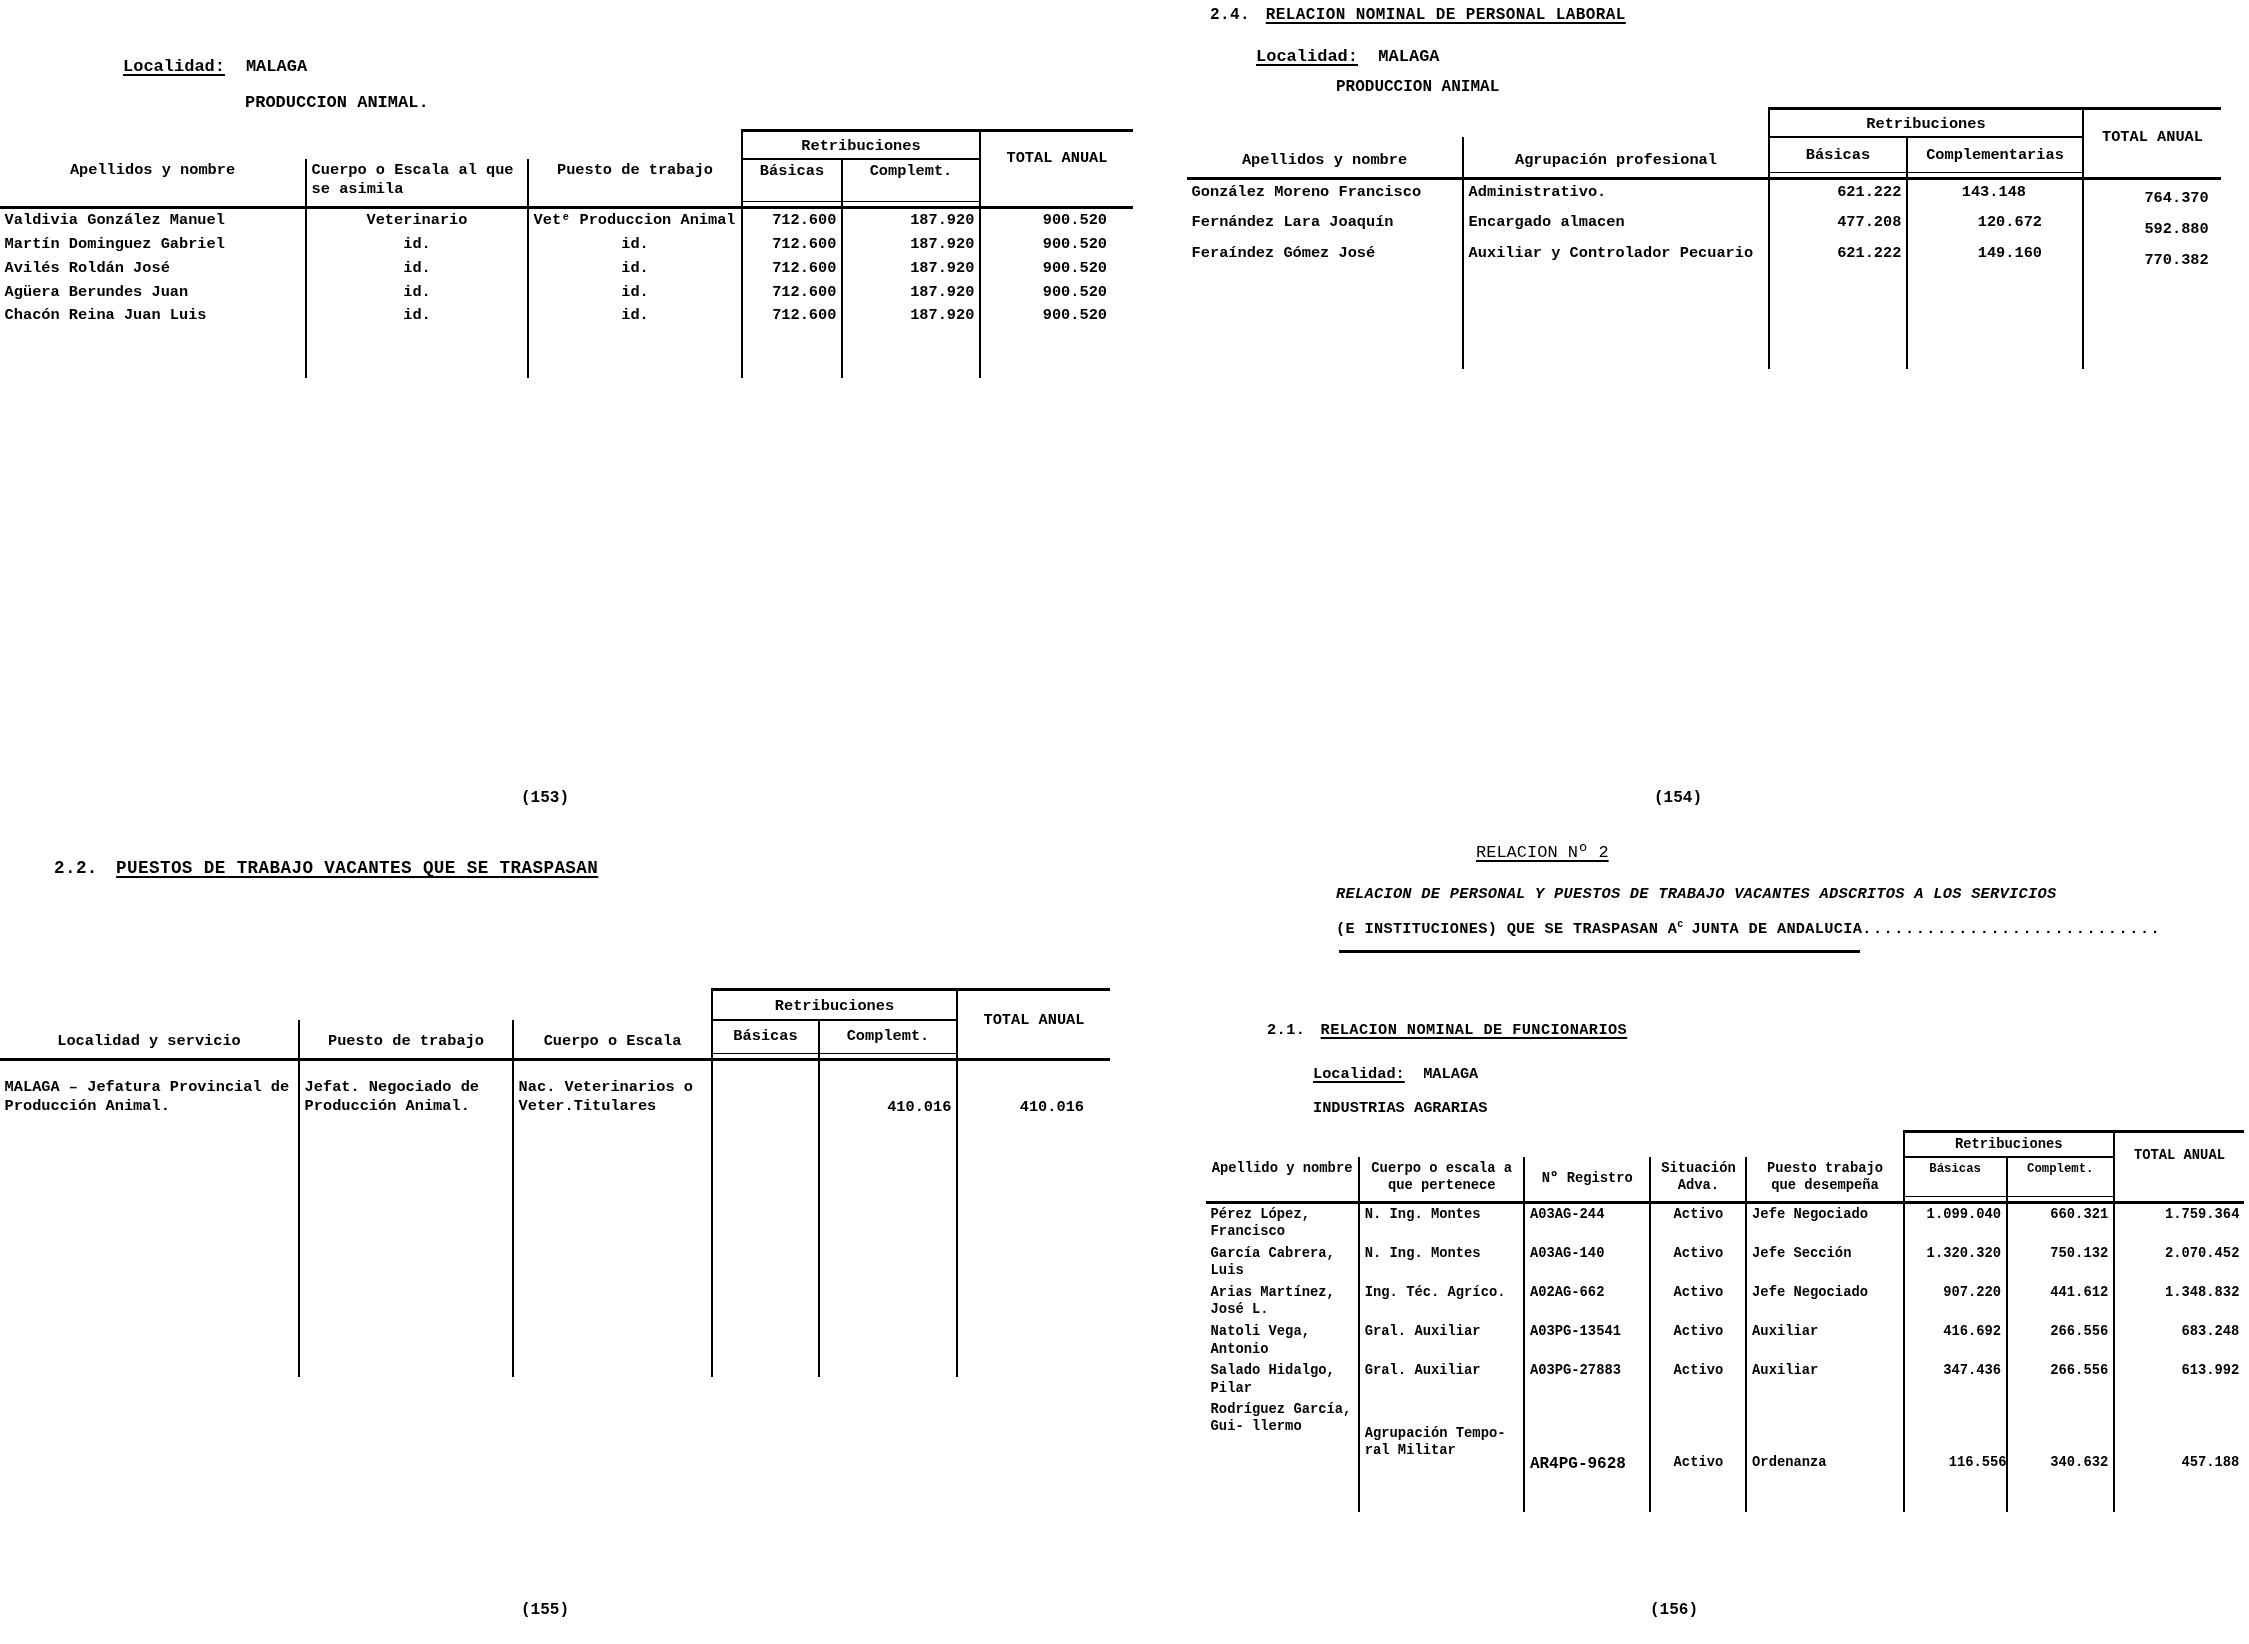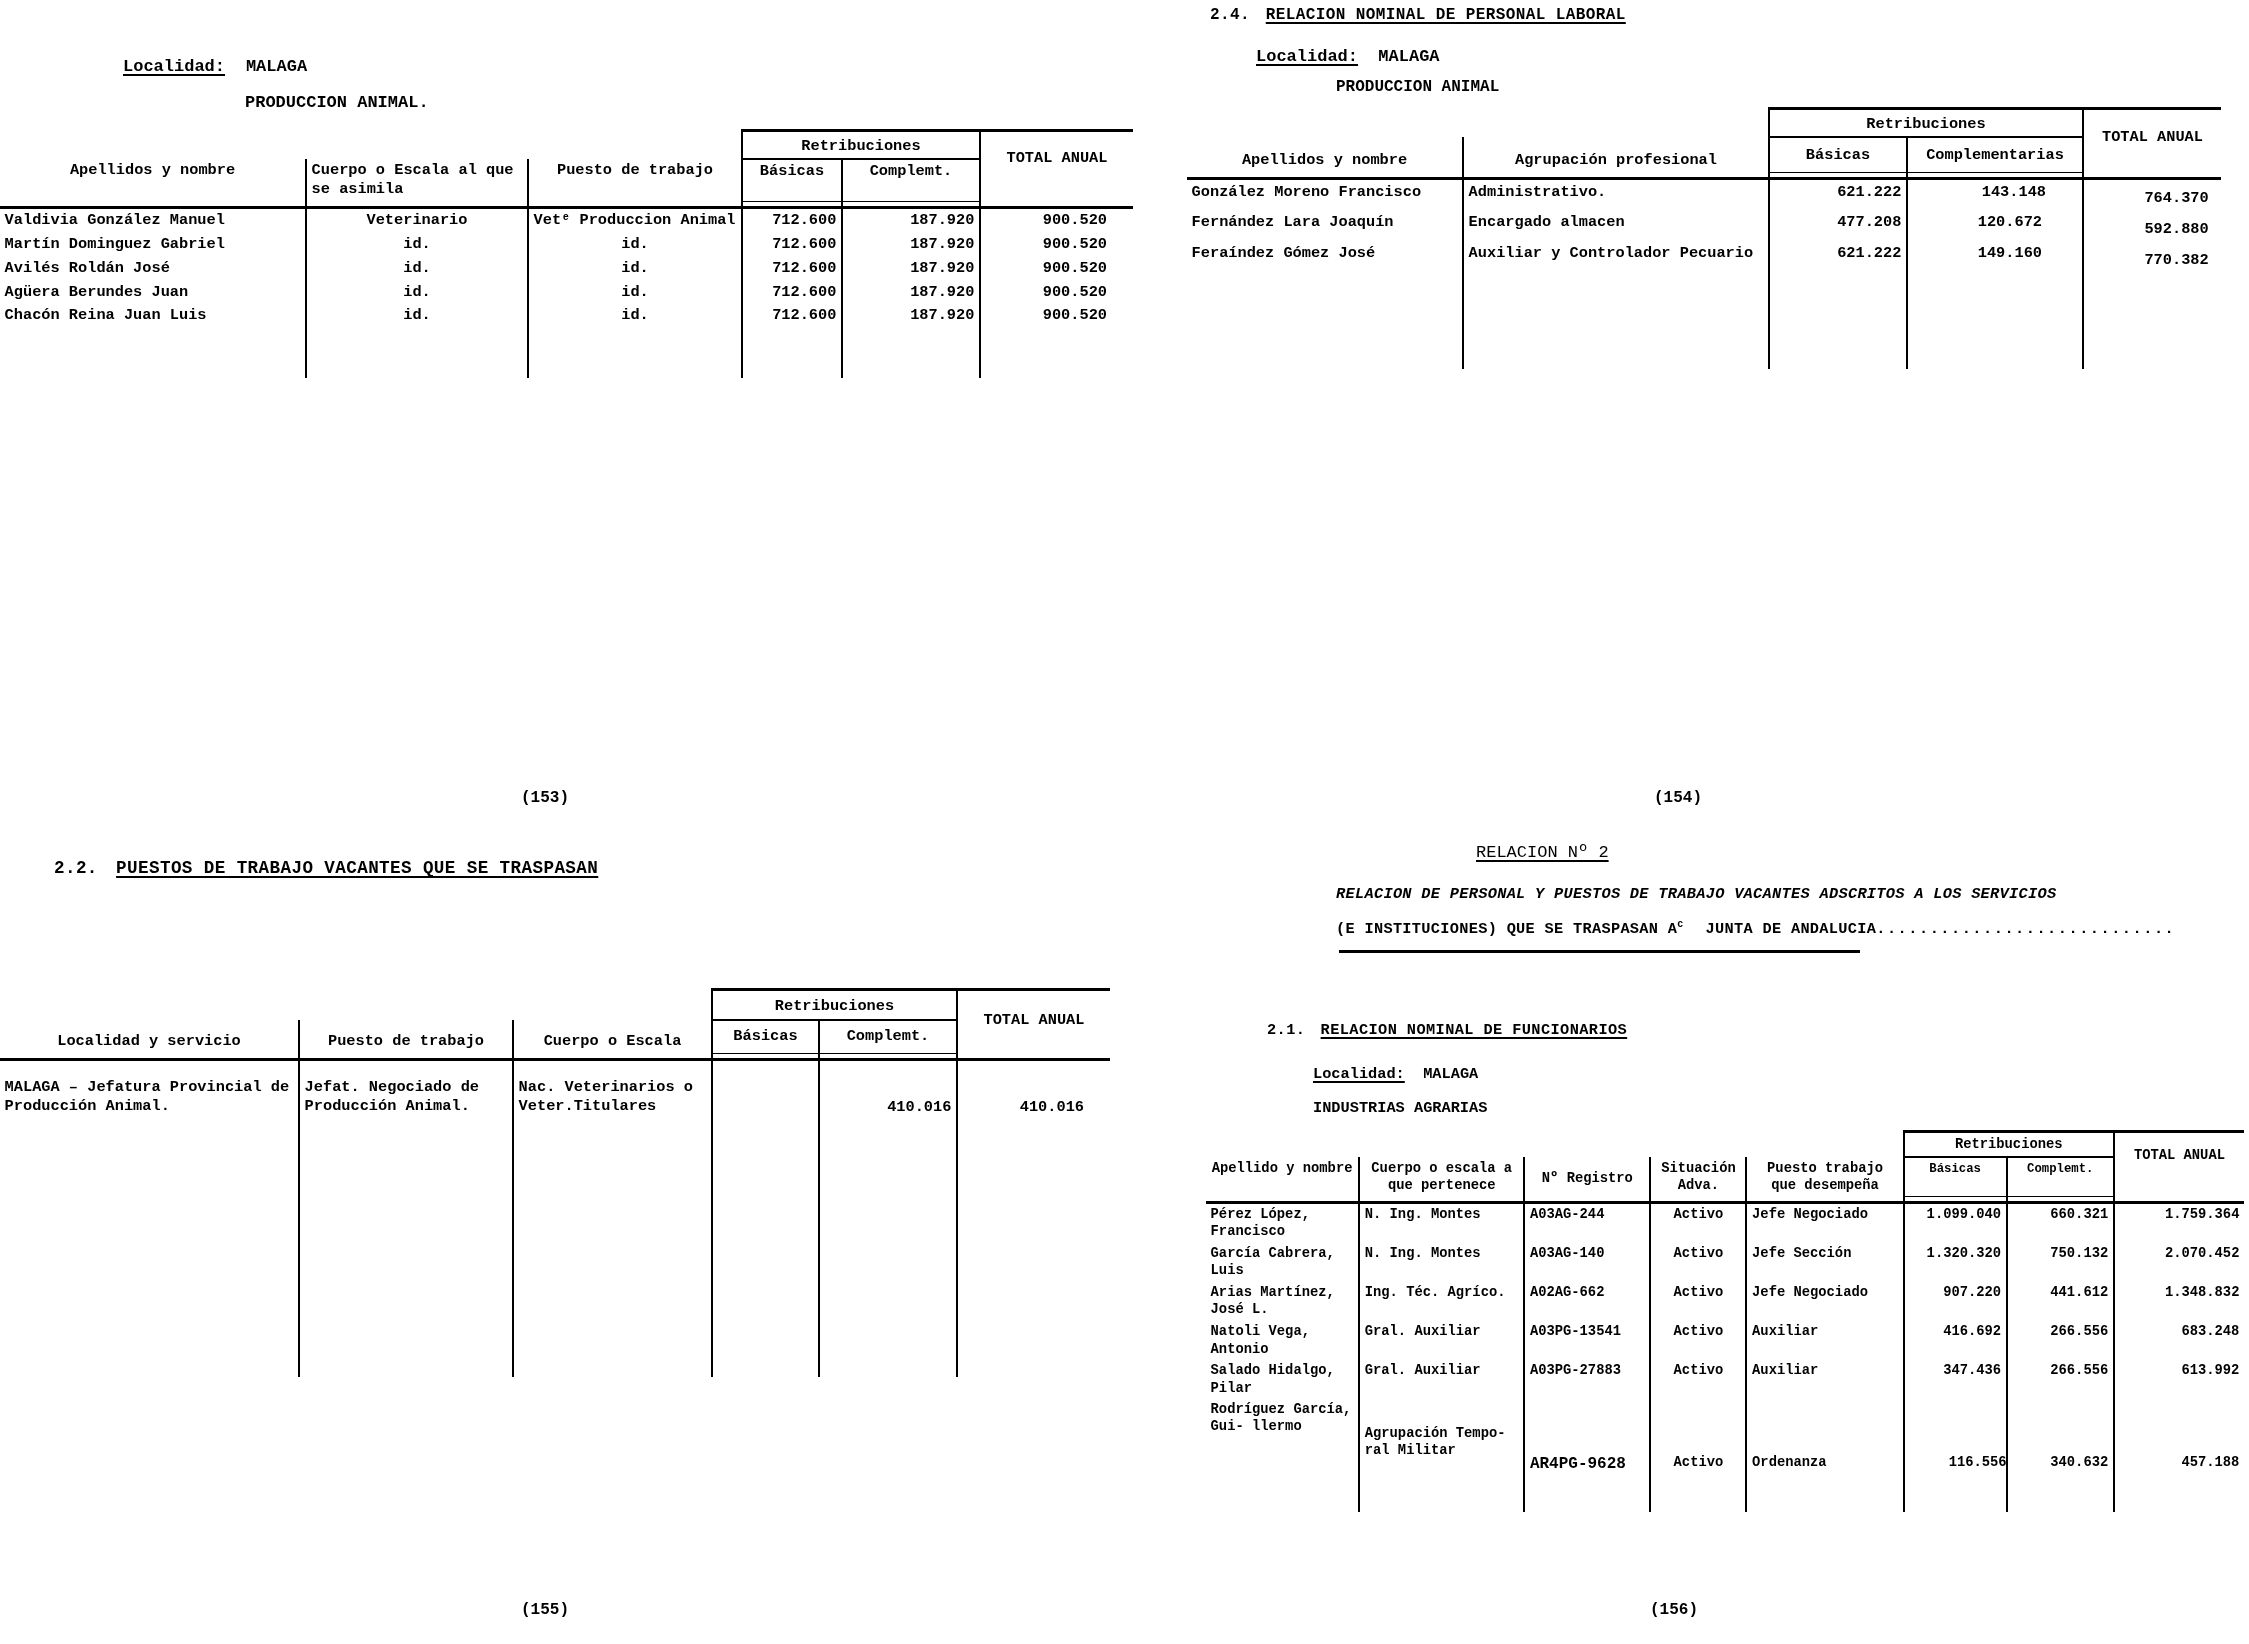--- a/index.html
+++ b/index.html
@@ -173,21 +173,21 @@
           <td class="bl" style="height:4.6px;padding:0"></td>
       <td class="bl" style="height:4.6px;padding:0"></td>
           <td class="bl" style="height:4.6px;padding:0"></td>
       <td class="bl" style="height:4.6px;padding:0"></td>
     </tr>
 
     <tr>
       <td>González Moreno Francisco</td>
       <td class="bl">Administrativo.</td>
       <td class="bl rt">621.222</td>
-      <td class="bl rt" style="padding-right:36px">143.148</td>
+      <td class="bl rt" style="padding-right:56px">143.148</td>
       <td class="bl rt" style="padding-right:12.3px;padding-top:9.2px;">764.370</td>
     </tr>
     <tr>
       <td>Fernández Lara Joaquín</td>
       <td class="bl">Encargado almacen</td>
       <td class="bl rt">477.208</td>
       <td class="bl rt" style="padding-right:40px">120.672</td>
       <td class="bl rt" style="padding-right:12.3px;padding-top:9.2px;">592.880</td>
     </tr>
     <tr>
@@ -271,21 +271,21 @@
   <div class="pagenum" style="left:521px;top:766px;">(155)</div>
 </div>
 
 <div class="quad q-br">
 
   <div style="position:absolute;left:295px;top:7.7px;font-size:17px;font-weight:normal;margin-left:40px;" class="u">RELACION Nº 2</div>
 
   <div style="position:absolute;left:195px;top:50px;font-size:15.3px;font-weight:bold;letter-spacing:0.3px;font-style:italic;">RELACION DE PERSONAL Y PUESTOS DE TRABAJO VACANTES ADSCRITOS A LOS SERVICIOS</div>
 
   <div style="position:absolute;left:195px;top:84px;font-size:15.3px;font-weight:bold;letter-spacing:0.3px;white-space:nowrap;">
-    <span>(E INSTITUCIONES) QUE SE TRASPASAN A</span><span style="font-size:10px;vertical-align:super;">c</span><span style="margin-left:22px;">JUNTA DE ANDALUCIA</span><span style="letter-spacing:1.5px;">............................</span>
+    <span>(E INSTITUCIONES) QUE SE TRASPASAN A</span><span style="font-size:10px;vertical-align:super;">c</span><span style="margin-left:8px;">JUNTA DE ANDALUCIA</span><span style="letter-spacing:1.5px;">............................</span>
   </div>
   <div style="position:absolute;left:198px;top:115px;width:521px;border-bottom:3.1px solid #000;"></div>
 
   <div style="position:absolute;left:126px;top:186px;font-size:15.3px;">
     <span class="sec-title">2.1.</span>
     <span class="sec-title u" style="margin-left:6.1px;">RELACION NOMINAL DE FUNCIONARIOS</span>
   </div>
 
   <div style="position:absolute;left:172px;top:230px;font-size:15.3px;">
     <span class="lbl u" style="font-size:15.3px;">Localidad:</span>

